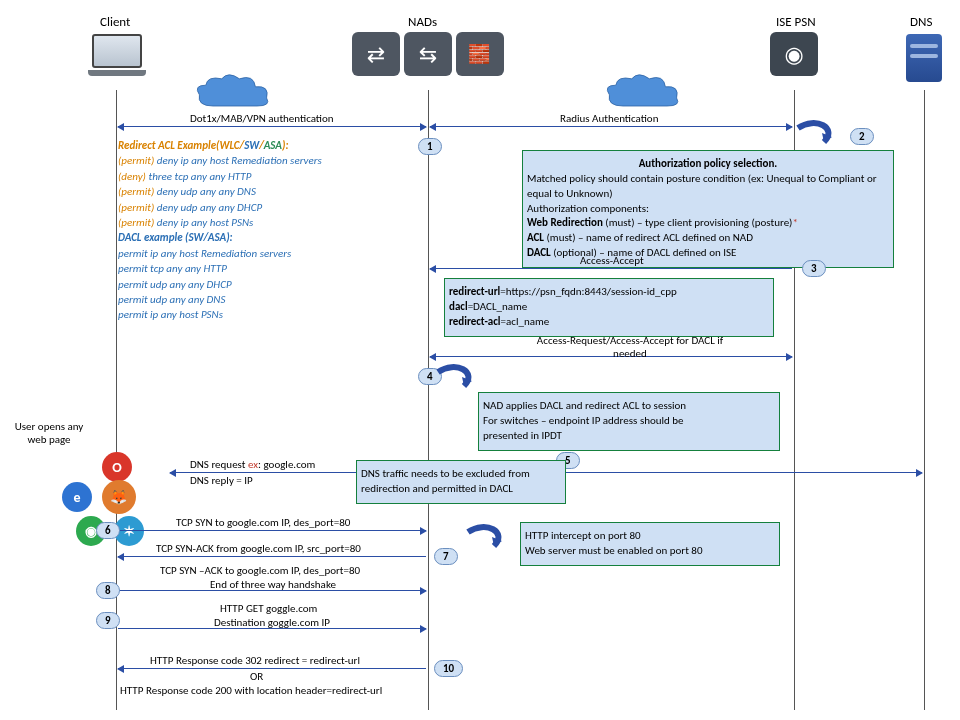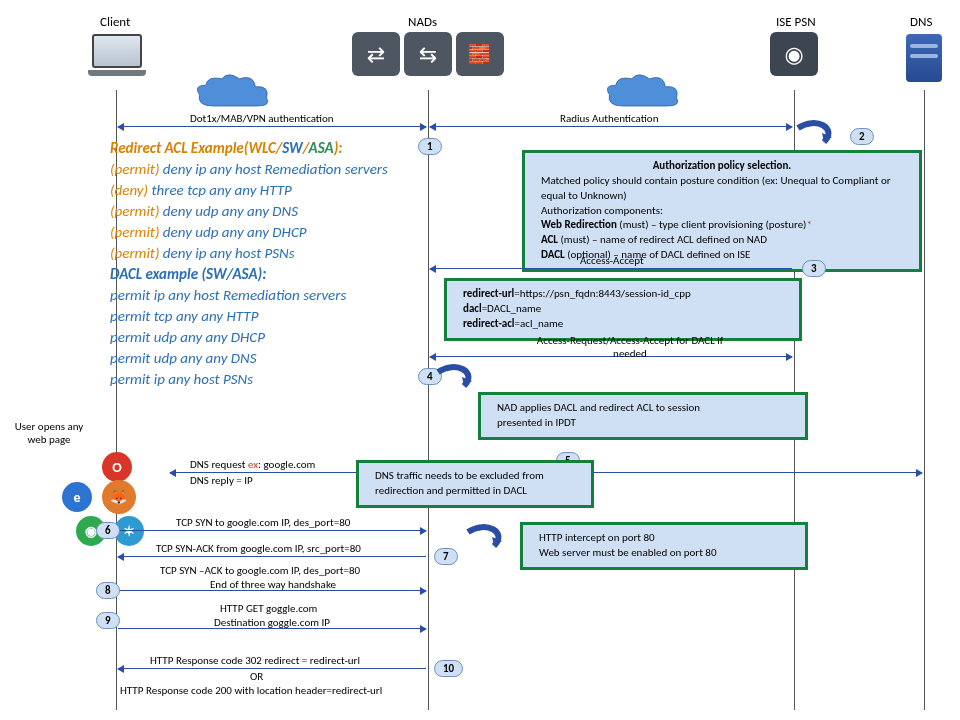--- a/index.html
+++ b/index.html
@@ -61,24 +61,24 @@
   .arrow-line.right:after,.arrow-line.bi:after { right:-1px; border-left:7px solid #2b4ea5;}
   .arrow-line.left:before,.arrow-line.bi:before { left:-1px; border-right:7px solid #2b4ea5;}
   .msg-label {
     position:absolute; font-size:11px; color:#000; white-space:nowrap; text-align:center;
   }
   .step-badge {
     position:absolute; background:#cfe0f4; border:1px solid #6b8fbf; border-radius:10px;
     font-size:11px; padding:1px 8px; color:#000; font-weight:bold;
   }
   .panel {
-    position:absolute; background:#cfe0f4; border:3px solid #15803d; padding:6px 16px; font-size:11px; line-height:1.35;
+    position:absolute; background:#cfe0f4; border:1px solid #15803d; padding:6px 4px; font-size:11px; line-height:1.35;
   }
   .acl-block {
-    position:absolute; left:110px; top:138px; width:300px; font-size:15px; line-height:1.4;
+    position:absolute; left:118px; top:138px; width:300px; font-size:11px; line-height:1.4;
   }
   .acl-block .wlc { color:#d98200; font-style:italic;}
   .acl-block .sw { color:#2b6fb5; font-style:italic;}
   .acl-block .asa { color:#2e8d57; font-style:italic;}
   .acl-block .title1 { color:#d98200; font-weight:bold; font-style:italic;}
   .acl-block .title2 { color:#2b6fb5; font-weight:bold; font-style:italic;}
   .user-text { position:absolute; left:4px; top:420px; width:90px; text-align:center; font-size:11px;}
   .browsers { position:absolute; left:58px; top:452px; width:120px; height:96px;}
   .bicon { position:absolute; width:30px; height:30px; border-radius:50%; display:flex;align-items:center;justify-content:center;color:#fff;font-weight:bold;font-size:14px;}
   .loop-arrow {
@@ -190,20 +190,21 @@
 <div class="step-badge" style="left:418px; top:368px">4</div>
 <div class="loop-arrow" style="left:436px; top:364px">
   <svg viewBox="0 0 40 30">
       <path d="M2 8 C 20 -4, 42 8, 28 22" fill="none" stroke="#2b4ea5" stroke-width="6"></path>
       <path d="M28 22 l-2 -9 l10 4 z" fill="#2b4ea5"></path>
     </svg>
 </div>
 
 <div class="panel" style="left:478px; top:392px; width:292px">
   <div>NAD applies DACL and redirect ACL to session</div>
+  <div>For switches – endpoint IP address should be</div>
   <div>presented in IPDT</div>
 </div>
 
 <div class="user-text">User opens any web page</div>
 <div class="browsers">
   <div class="bicon" style="left:44px; top:0; background:#d9362a">O</div>
   <div class="bicon" style="left:4px; top:30px; background:#2d73d2">e</div>
   <div class="bicon" style="left:44px; top:28px; background:#e07b2e; width:34px;height:34px">🦊</div>
   <div class="bicon" style="left:18px; top:64px; background:#2da94f">◉</div>
   <div class="bicon" style="left:56px; top:64px; background:#2d9bd2">✶</div>

